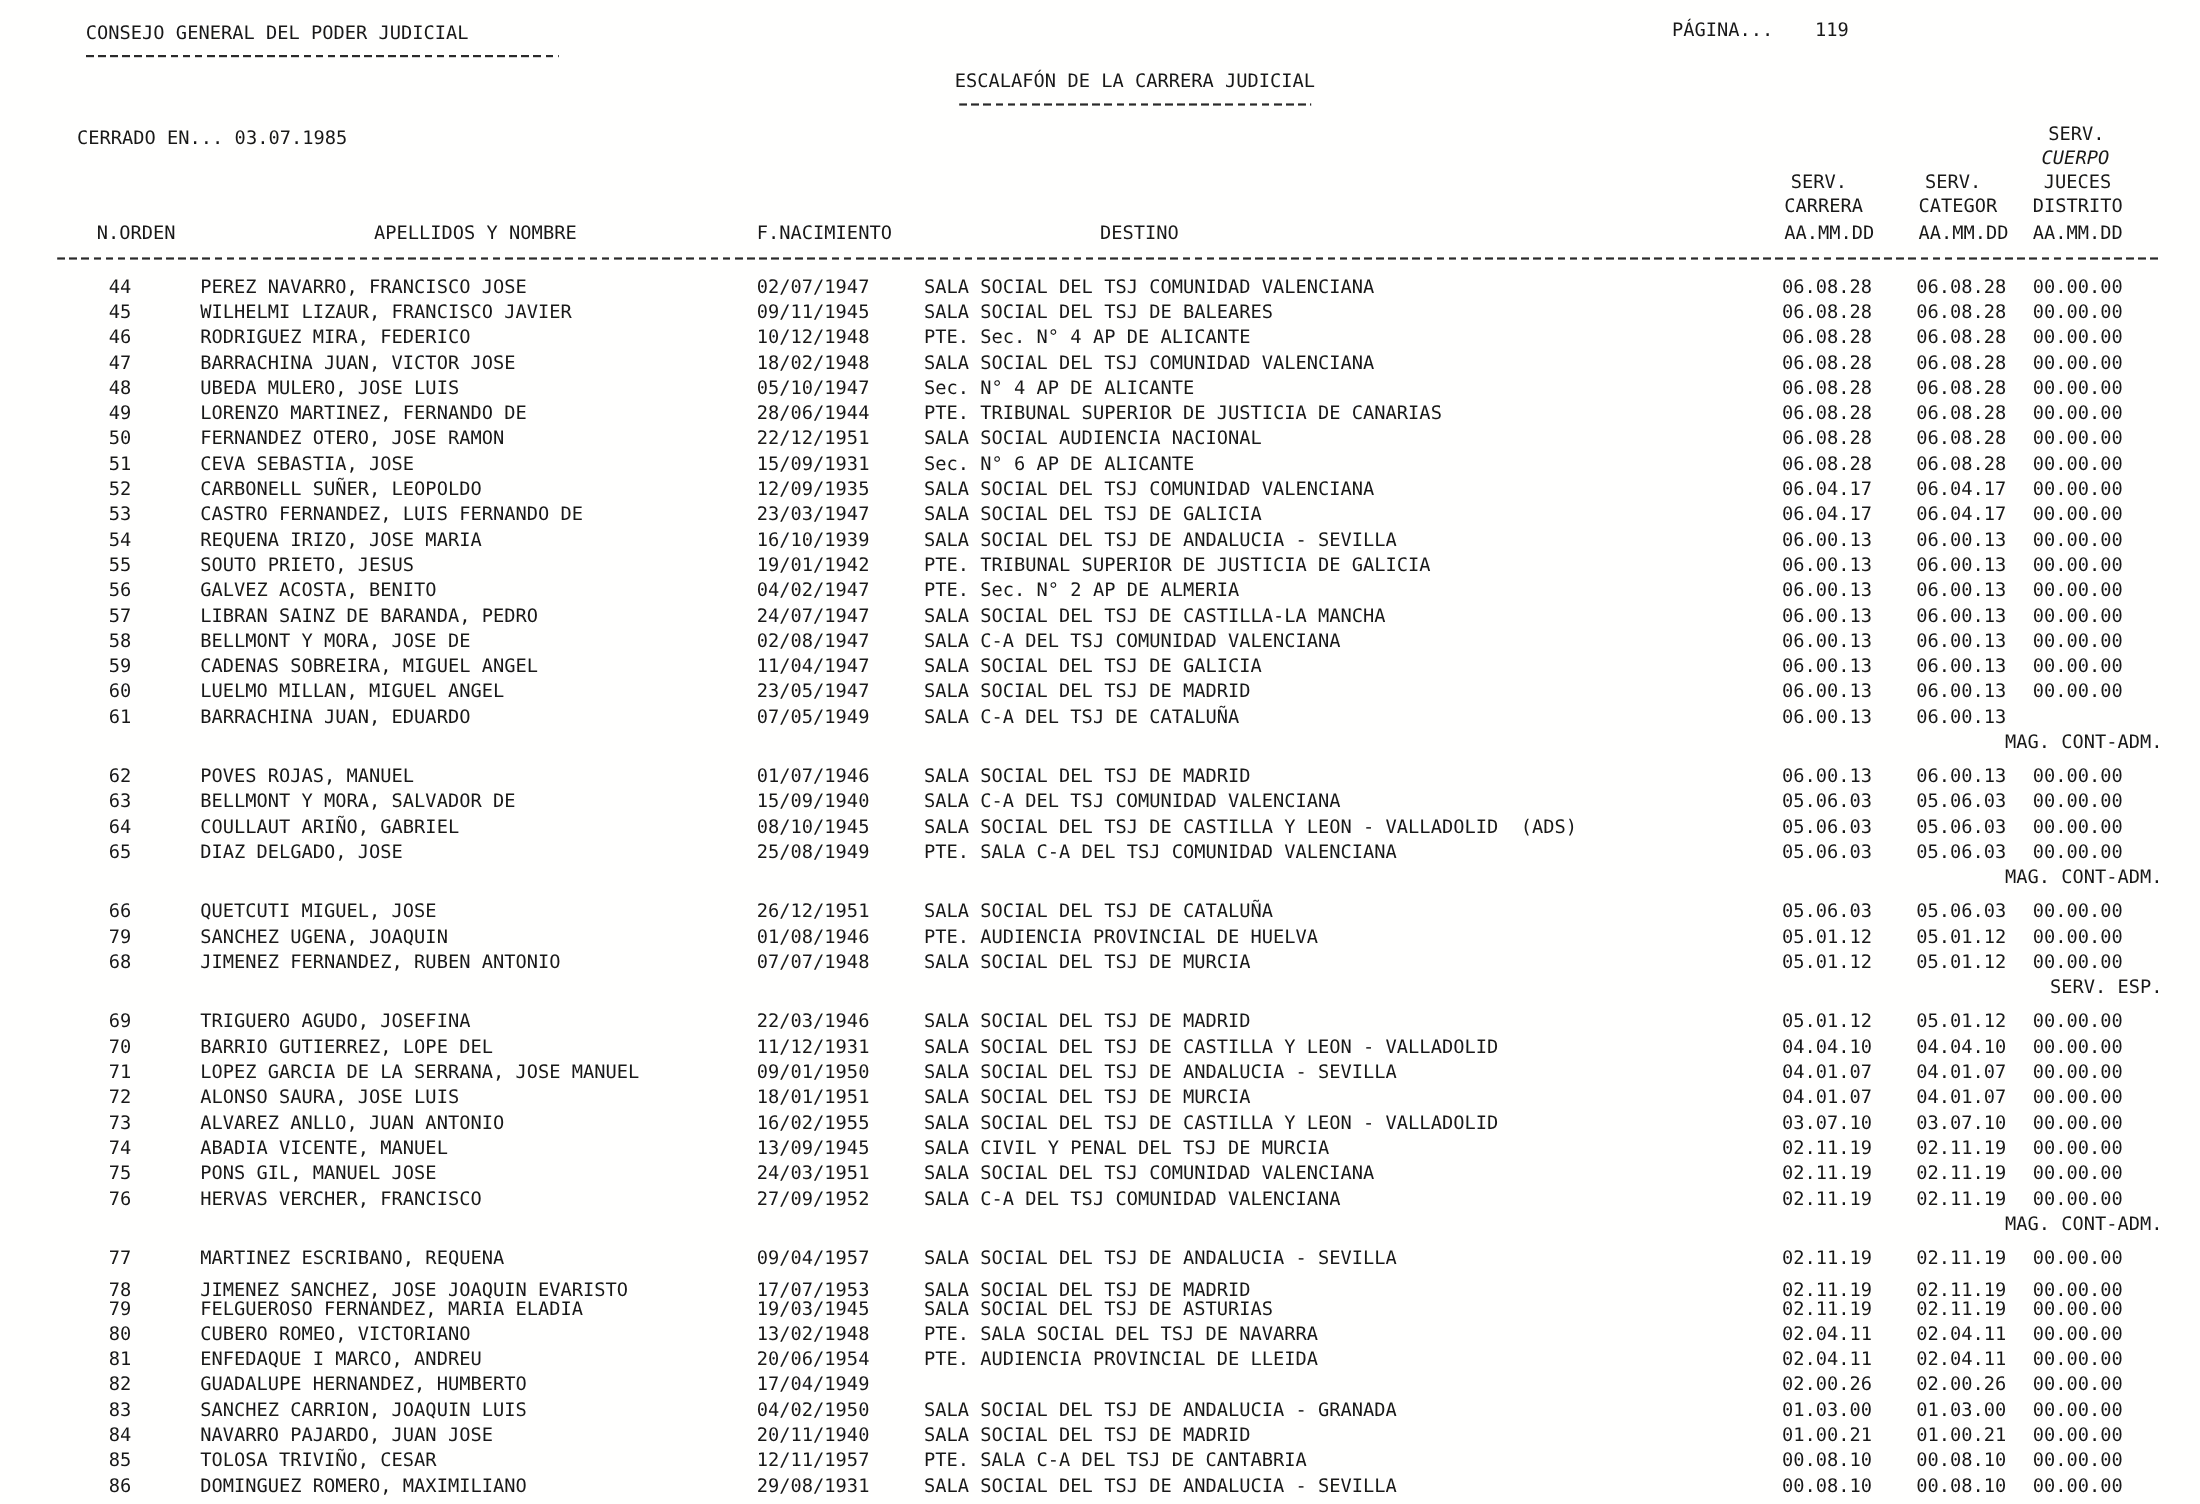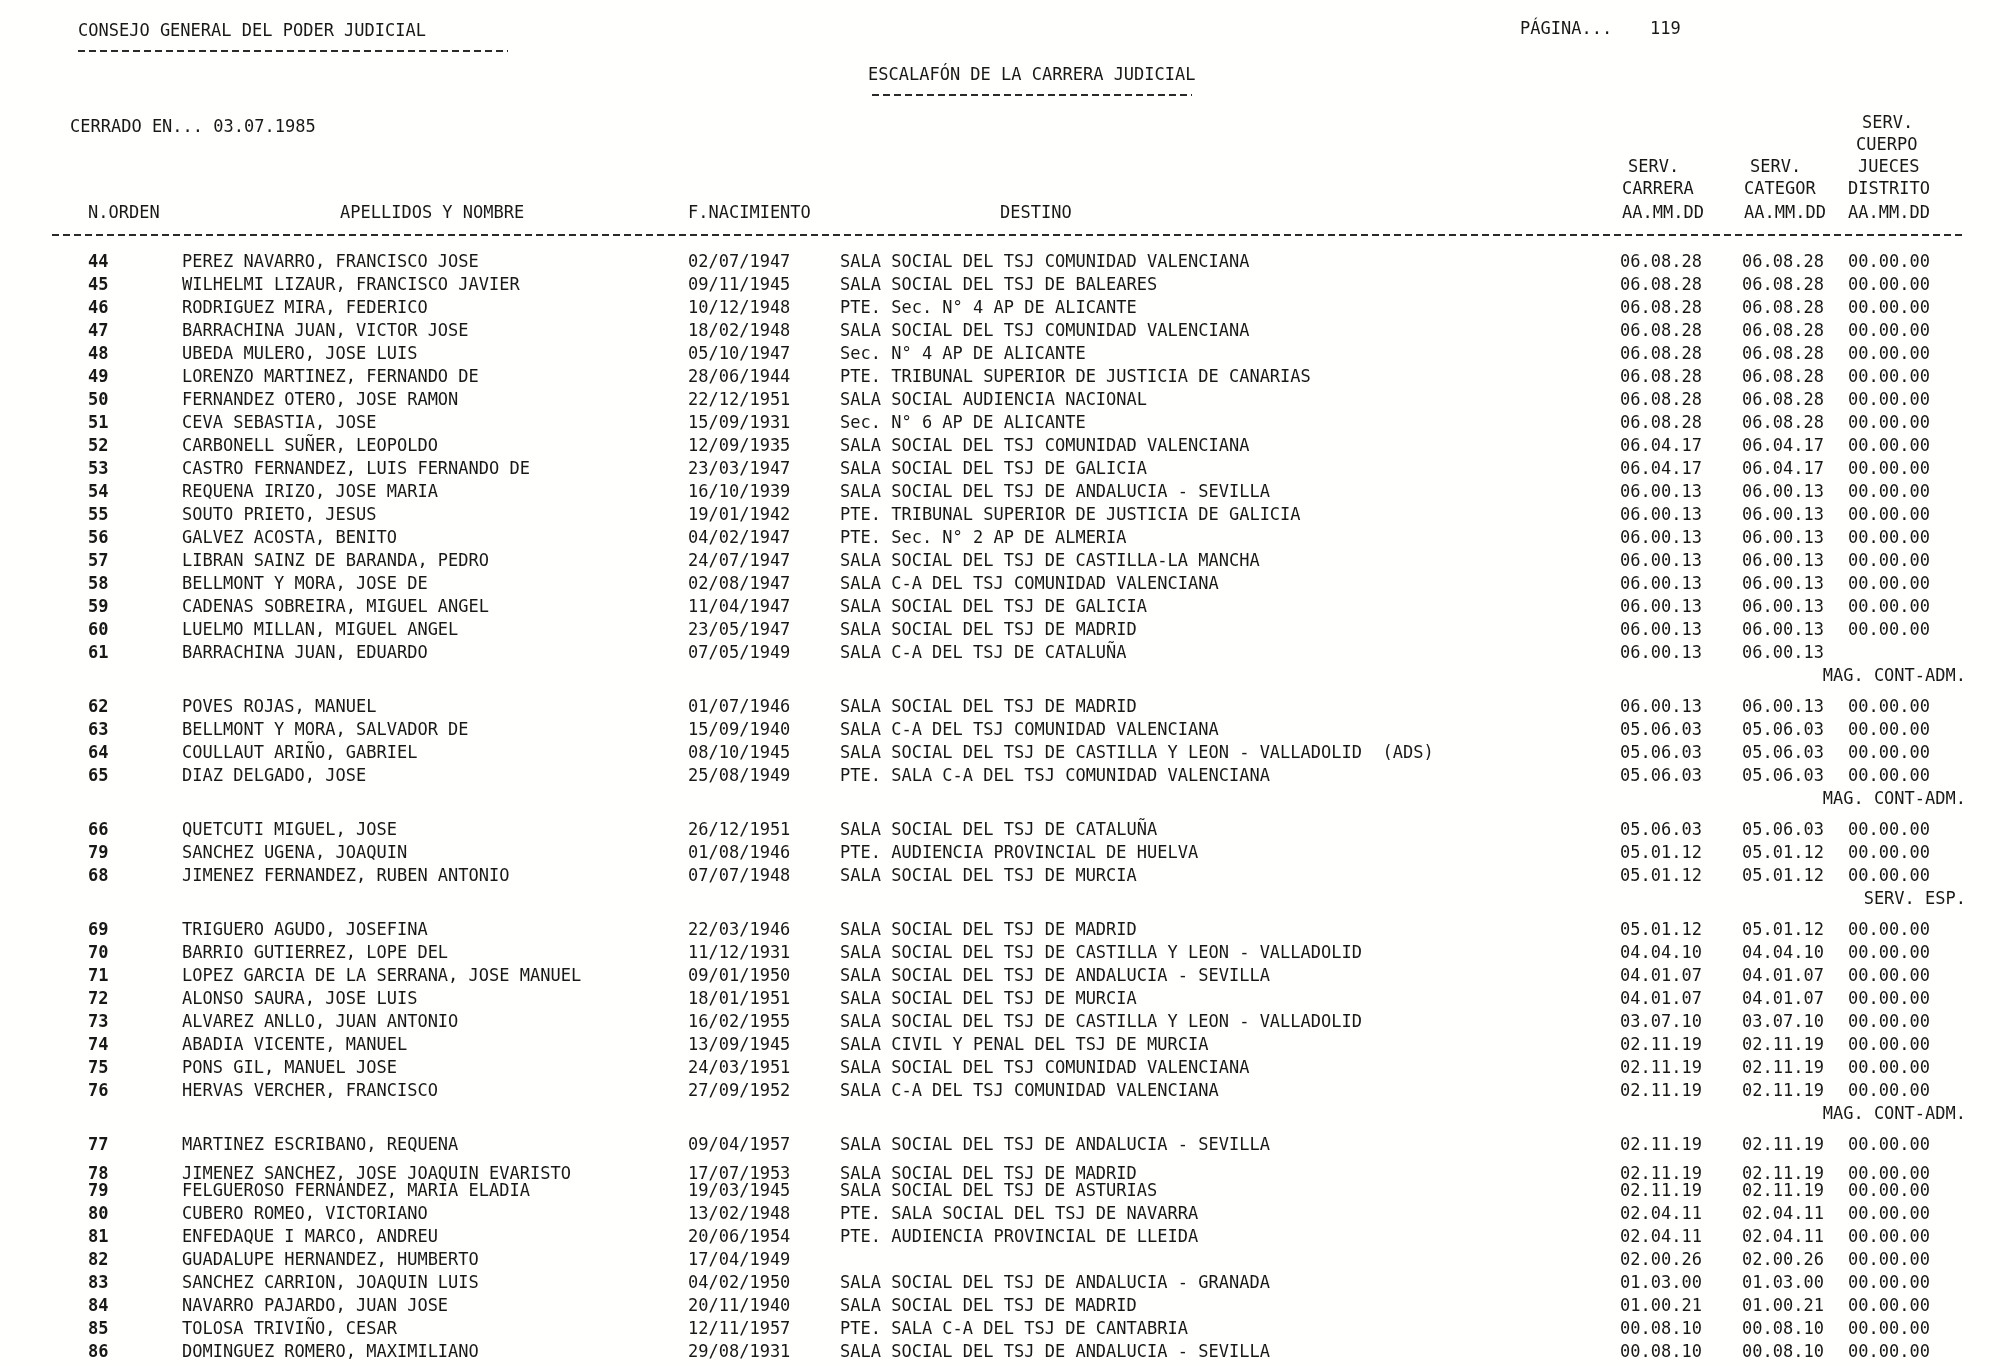--- a/index.html
+++ b/index.html
@@ -18,21 +18,21 @@
   .t{position:absolute;white-space:pre;line-height:20px;}
   .dashes{
     position:absolute;
     height:2px;
     background:repeating-linear-gradient(90deg,#2a2a2a 0 7px,transparent 7px 11px);
   }
   
   #rows{position:absolute;left:0;top:0;width:100%;height:100%;}
   .line{position:absolute;left:0;width:100%;height:23px;}
   .line span{position:absolute;white-space:pre;top:0;line-height:23px;}
-  .col-n{left:88px;width:42px;text-align:left;font-weight:bold;}
+  .col-n{left:88px;width:42px;text-align:center;}
   .col-name{left:182px;}
   .col-birth{left:688px;}
   .col-dest{left:840px;}
   .col-s1{left:1620px;}
   .col-s2{left:1742px;}
   .col-s3{left:1848px;}
   .note{right:70px;text-align:right;}
 </style>
 </head>
 <body>
@@ -44,21 +44,21 @@
 
   <div class="t" style="left:1520px;top:18px;">PÁGINA...</div>
   <div class="t" style="left:1650px;top:18px;">119</div>
 
   <div class="t" style="left:868px;top:64px;">ESCALAFÓN DE LA CARRERA JUDICIAL</div>
   <div class="dashes" style="left:872px;top:94px;width:320px;"></div>
 
   <div class="t" style="left:70px;top:116px;">CERRADO EN... 03.07.1985</div>
 
   <div class="t" style="left:1862px;top:112px;">SERV.</div>
-  <div class="t" style="left:1856px;top:134px;">CUERPO</div>
+  <div class="t" style="left:1856px;top:134px;font-style:italic;">CUERPO</div>
   <div class="t" style="left:1628px;top:156px;">SERV.</div>
   <div class="t" style="left:1750px;top:156px;">SERV.</div>
   <div class="t" style="left:1858px;top:156px;">JUECES</div>
   <div class="t" style="left:1622px;top:178px;">CARRERA</div>
   <div class="t" style="left:1744px;top:178px;">CATEGOR</div>
   <div class="t" style="left:1848px;top:178px;">DISTRITO</div>
 
   <div class="t" style="left:88px;top:202px;text-align:center;">N.ORDEN</div>
   <div class="t" style="left:340px;top:202px;">APELLIDOS Y NOMBRE</div>
   <div class="t" style="left:688px;top:202px;">F.NACIMIENTO</div>

